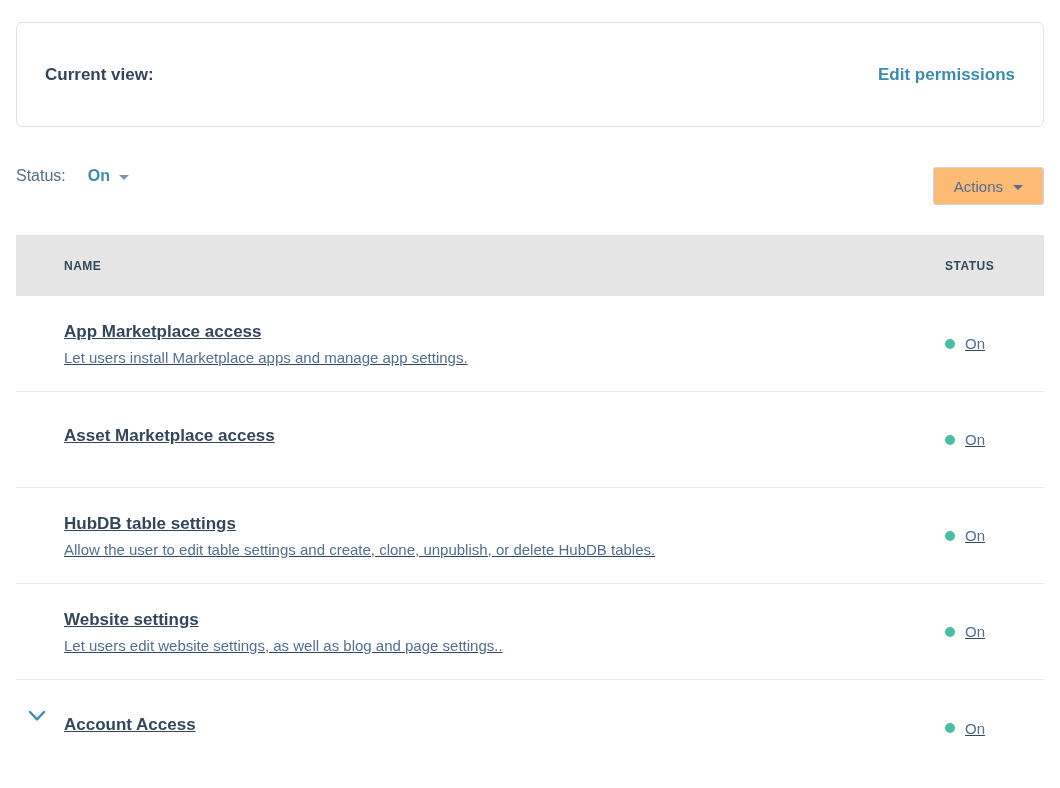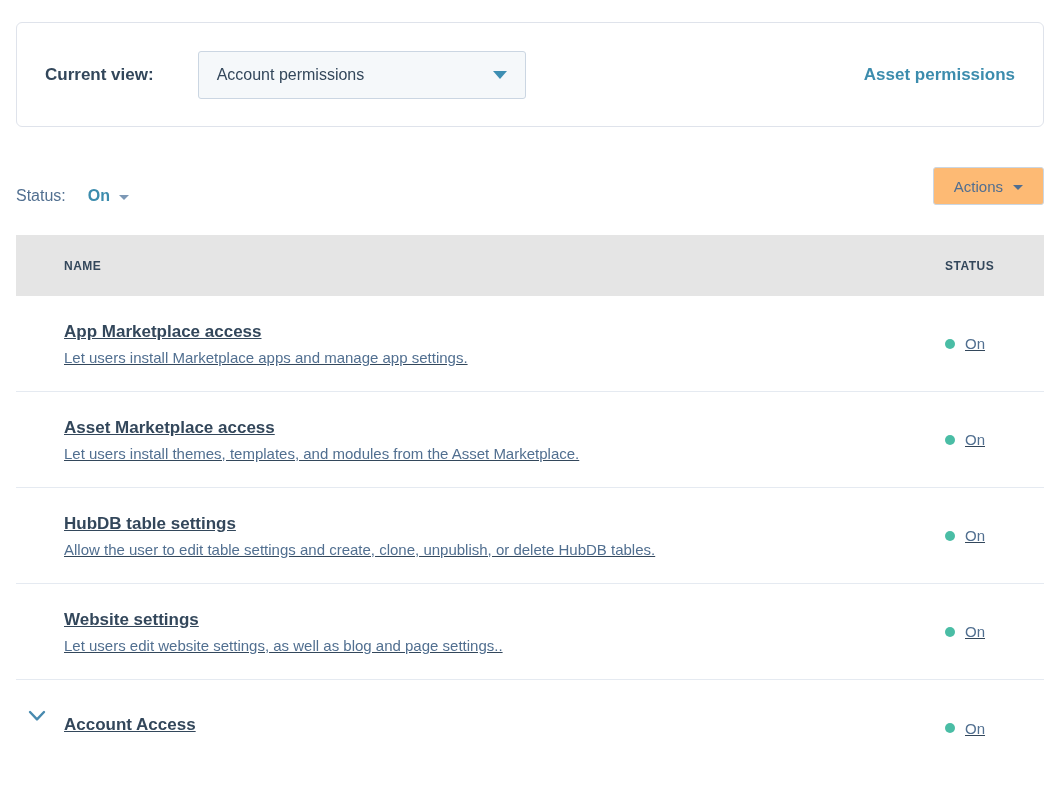--- a/index.html
+++ b/index.html
@@ -58,21 +58,21 @@
     font-weight:bold;
     color:var(--link);
     text-decoration:none;
     cursor:pointer;
     white-space:nowrap;
   }
 
   
   .filter-bar{
     display:flex;
-    align-items:flex-end;
+    align-items:flex-start;
     margin:40px 16px 30px;
   }
   .status-label{
     font-size:16px;
     color:#516f90;
     margin-right:22px;
   }
   .status-filter{
     display:flex;align-items:center;gap:9px;
     font-size:16px;font-weight:bold;
@@ -159,25 +159,21 @@
     background:none;border:none;padding:2px;
     cursor:pointer;
     line-height:0;
   }
 </style>
 </head>
 <body>
 
 <div class="panel">
   <span class="panel-label">Current view:</span>
-  <div class="select">
-    <span>Account permissions</span>
-    <span class="caret-down"></span>
-  </div>
-  <a class="edit-link">Asset permissions</a>
+  <a class="edit-link">Edit permissions</a>
 </div>
 
 <div class="filter-bar">
   <span class="status-label">Status:</span>
   <div class="status-filter">
     <span>On</span>
     <span class="caret-small"></span>
   </div>
   <button class="actions-btn">
     <span>Actions</span>
@@ -198,21 +194,20 @@
     </div>
     <div class="status-cell">
       <span class="dot"></span>
       <span class="status-text">On</span>
     </div>
   </div>
 
   <div class="row">
     <div class="name-cell">
       <div class="perm-name">Asset Marketplace access</div>
-      <div class="perm-desc">Let users install themes, templates, and modules from the Asset Marketplace.</div>
     </div>
     <div class="status-cell">
       <span class="dot"></span>
       <span class="status-text">On</span>
     </div>
   </div>
 
   <div class="row">
     <div class="name-cell">
       <div class="perm-name">HubDB table settings</div>

